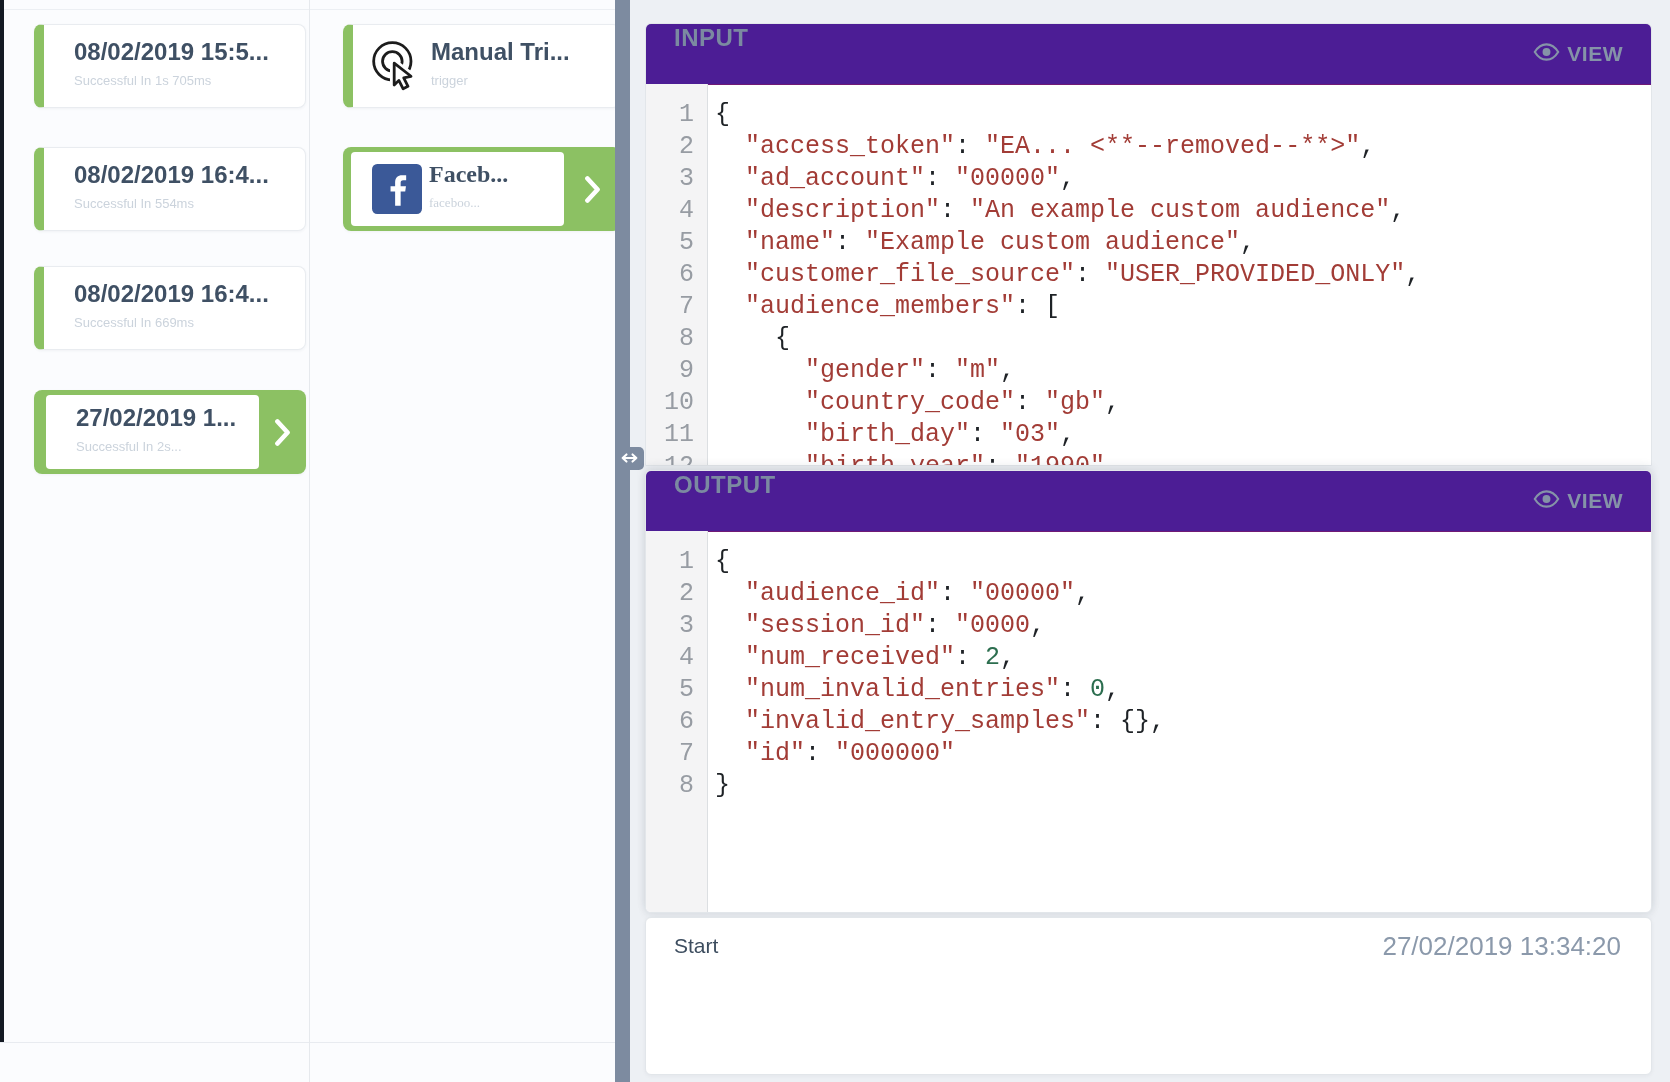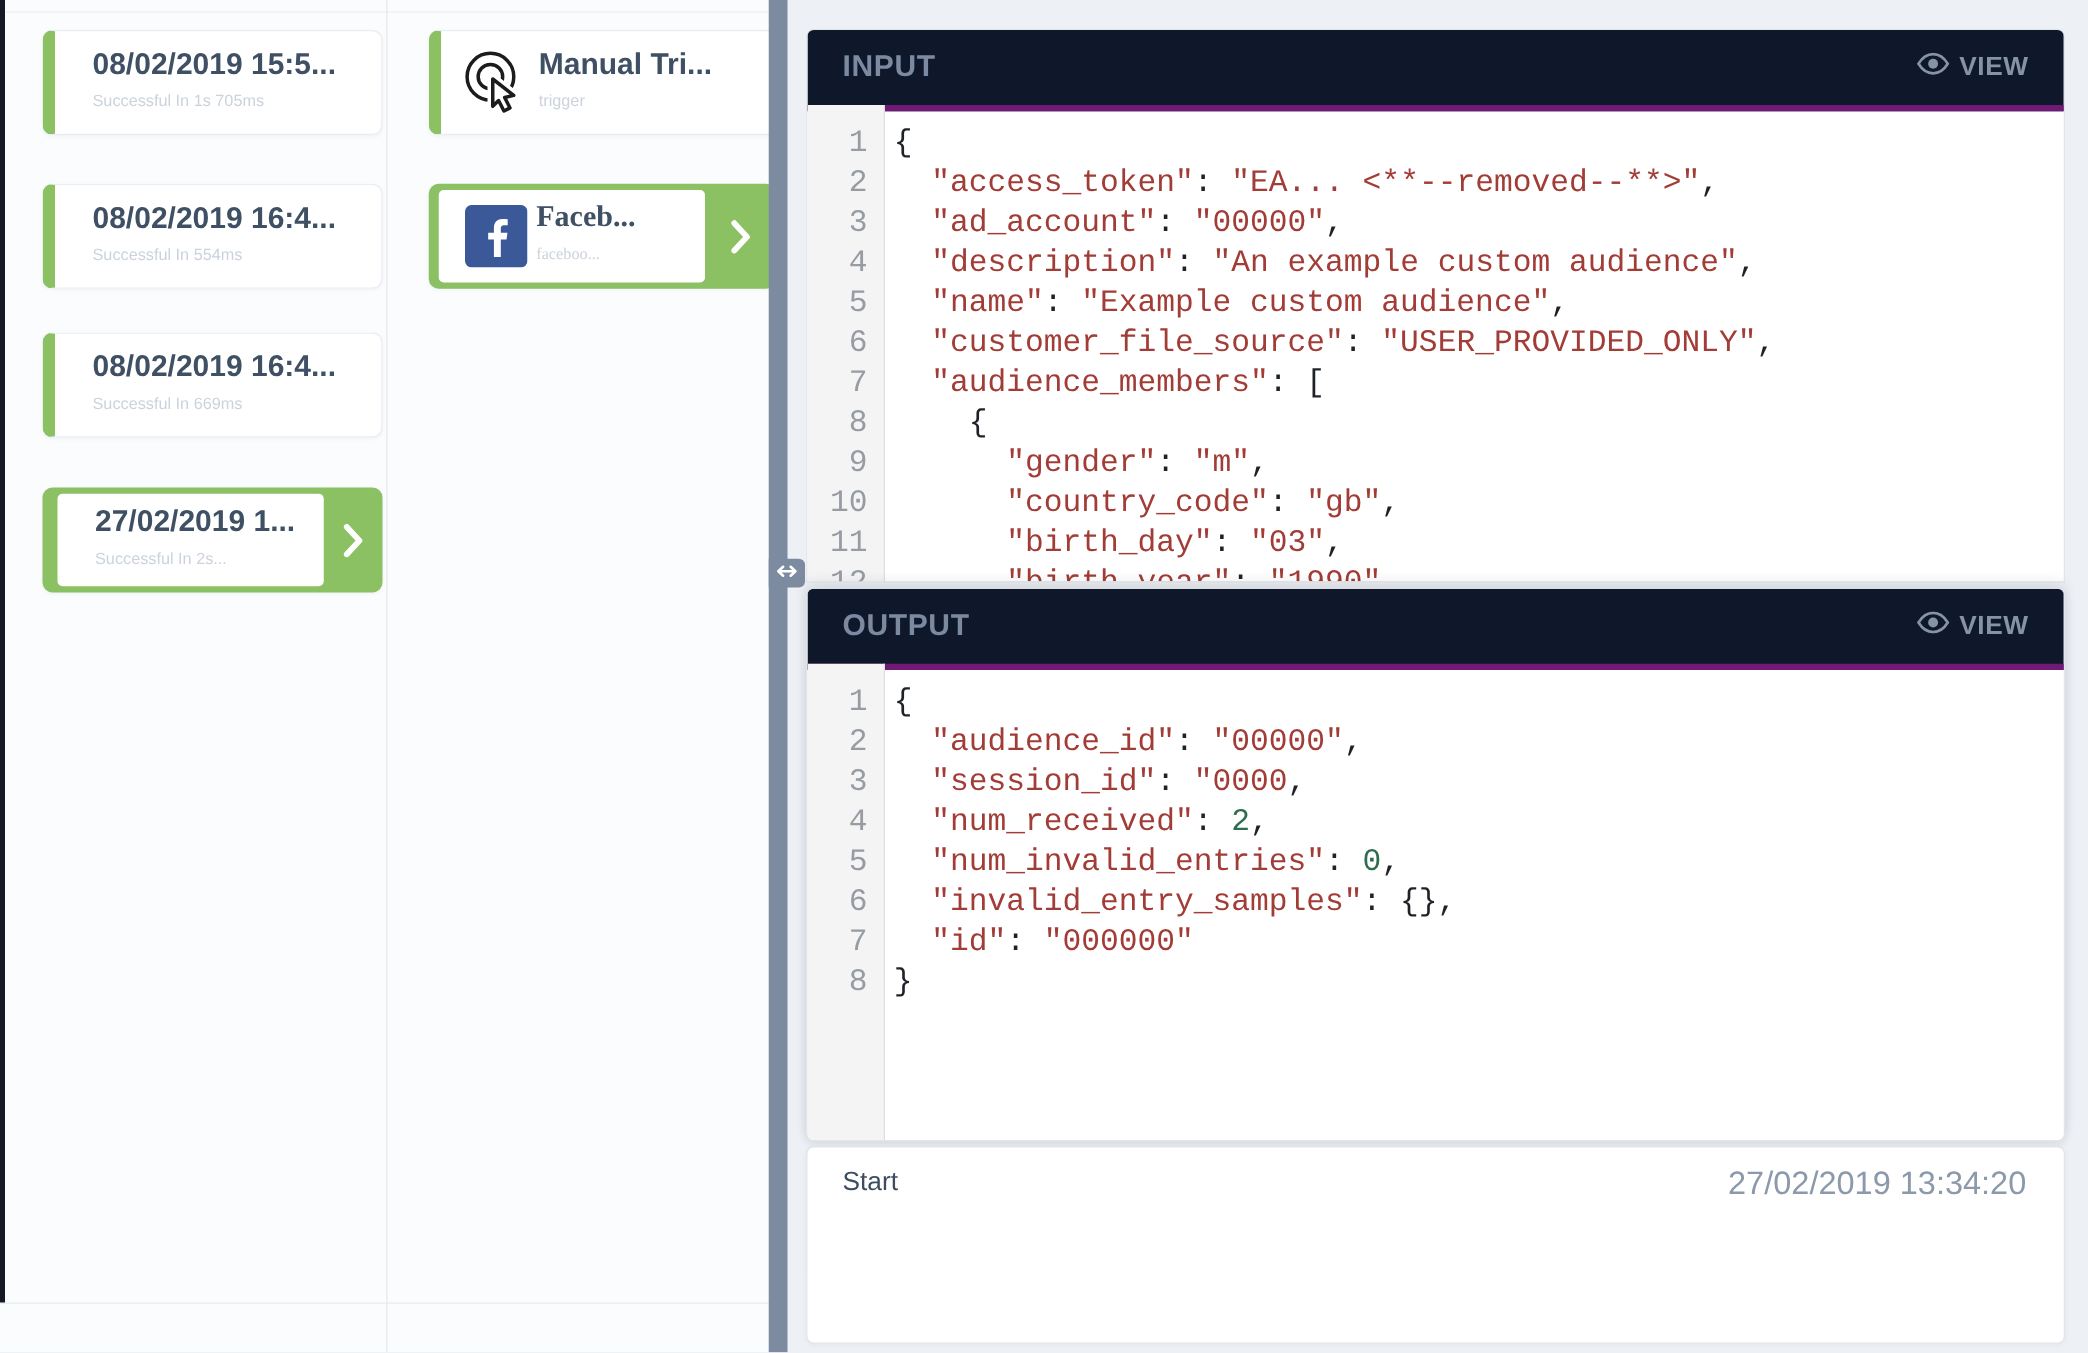--- a/index.html
+++ b/index.html
@@ -36,22 +36,22 @@
   .step-card.selected .step-icon{left:18px;}
 
   
   .resize-bar{position:absolute;left:615px;top:0;width:15px;height:1082px;background:#7d8ba0;cursor:col-resize;}
   .resize-handle{position:absolute;left:615px;top:447px;width:29px;height:23px;background:#7d8ba0;
      border-radius:0 5px 5px 0;display:flex;align-items:center;justify-content:center;cursor:col-resize;}
 
   
   .panel{position:absolute;left:645px;width:1007px;background:#fff;border:1px solid #e2e6ea;
      box-sizing:border-box;border-radius:6px;overflow:hidden;}
-  .panel-header{position:absolute;left:0;right:0;top:0;height:60px;background:#0f172a;
-     border-bottom:5px solid #701a75;display:flex;align-items:center;}
+  .panel-header{position:absolute;left:0;right:0;top:0;height:60px;background:#4c1d95;
+     border-bottom:1px solid #701a75;display:flex;}
   .panel-title{margin-left:28px;font-size:24px;font-weight:bold;letter-spacing:.5px;color:#7b8aa1;}
   .view-btn{margin-left:auto;margin-right:28px;display:flex;align-items:center;gap:7px;
      color:#8593a8;font-size:21px;font-weight:bold;letter-spacing:.5px;cursor:pointer;}
 
   .code-area{position:absolute;left:0;right:0;top:60px;bottom:0;display:flex;
      font-family:"Liberation Mono","DejaVu Sans Mono",monospace;font-size:25px;line-height:32px;}
   .gutter{width:62px;background:#f4f4f5;border-right:1px solid #dcdfe2;box-sizing:border-box;
      padding-top:15px;text-align:right;color:#979ca3;flex:none;}
   .gutter .ln{padding-right:13px;height:32px;}
   .code-lines{flex:1;padding-top:15px;padding-left:7px;overflow:hidden;}

